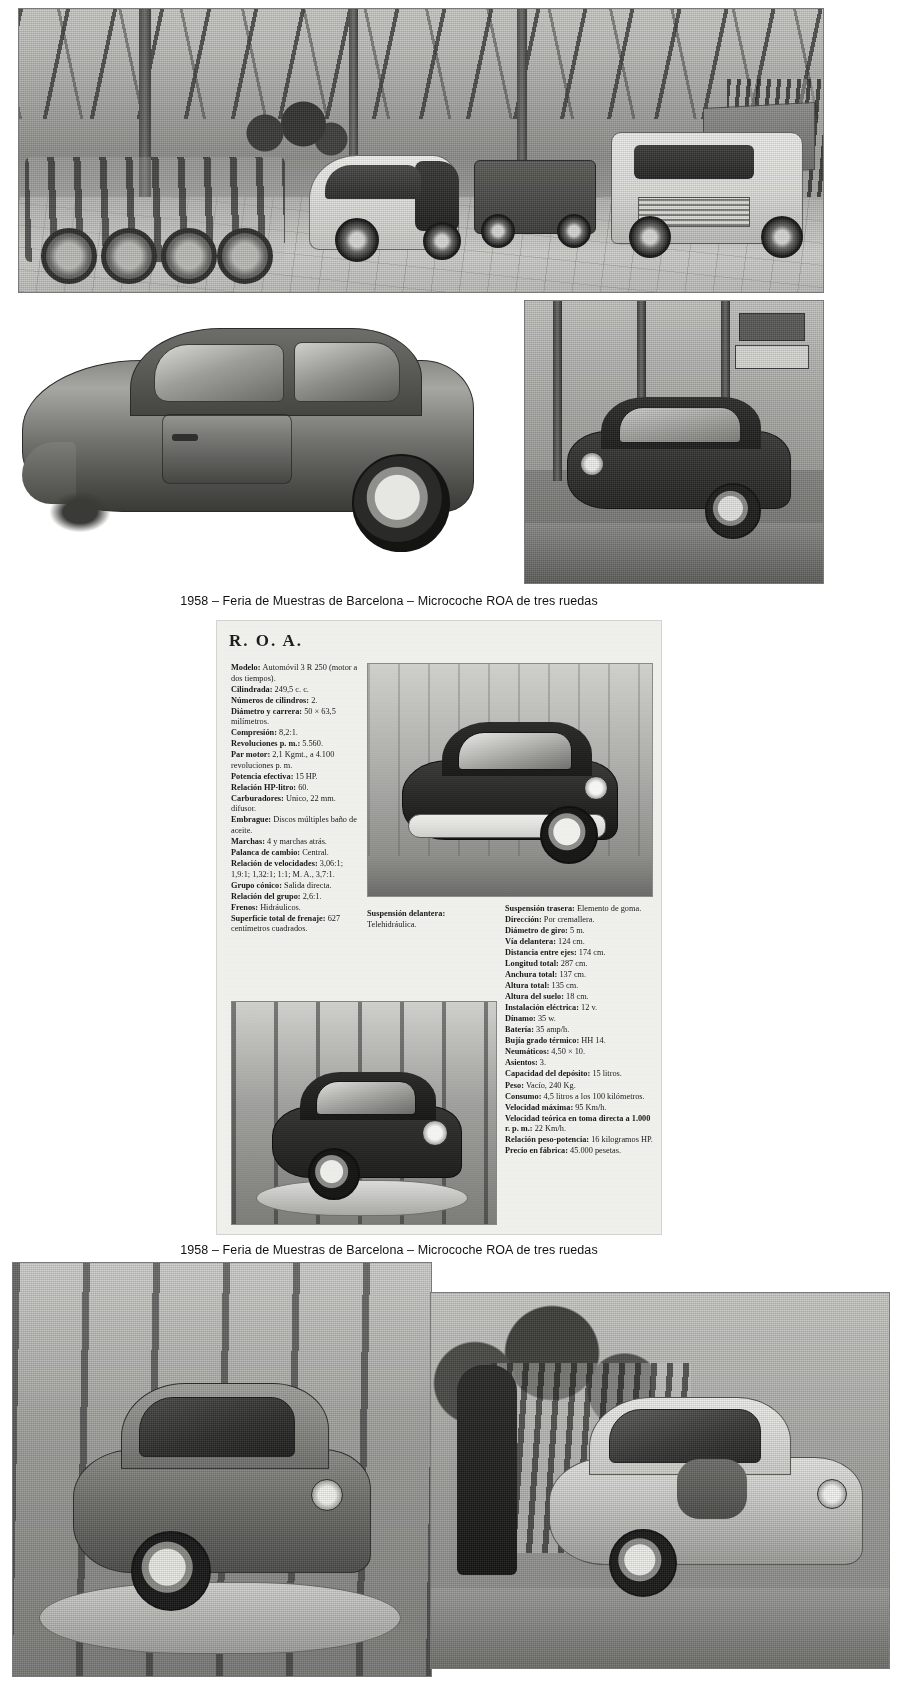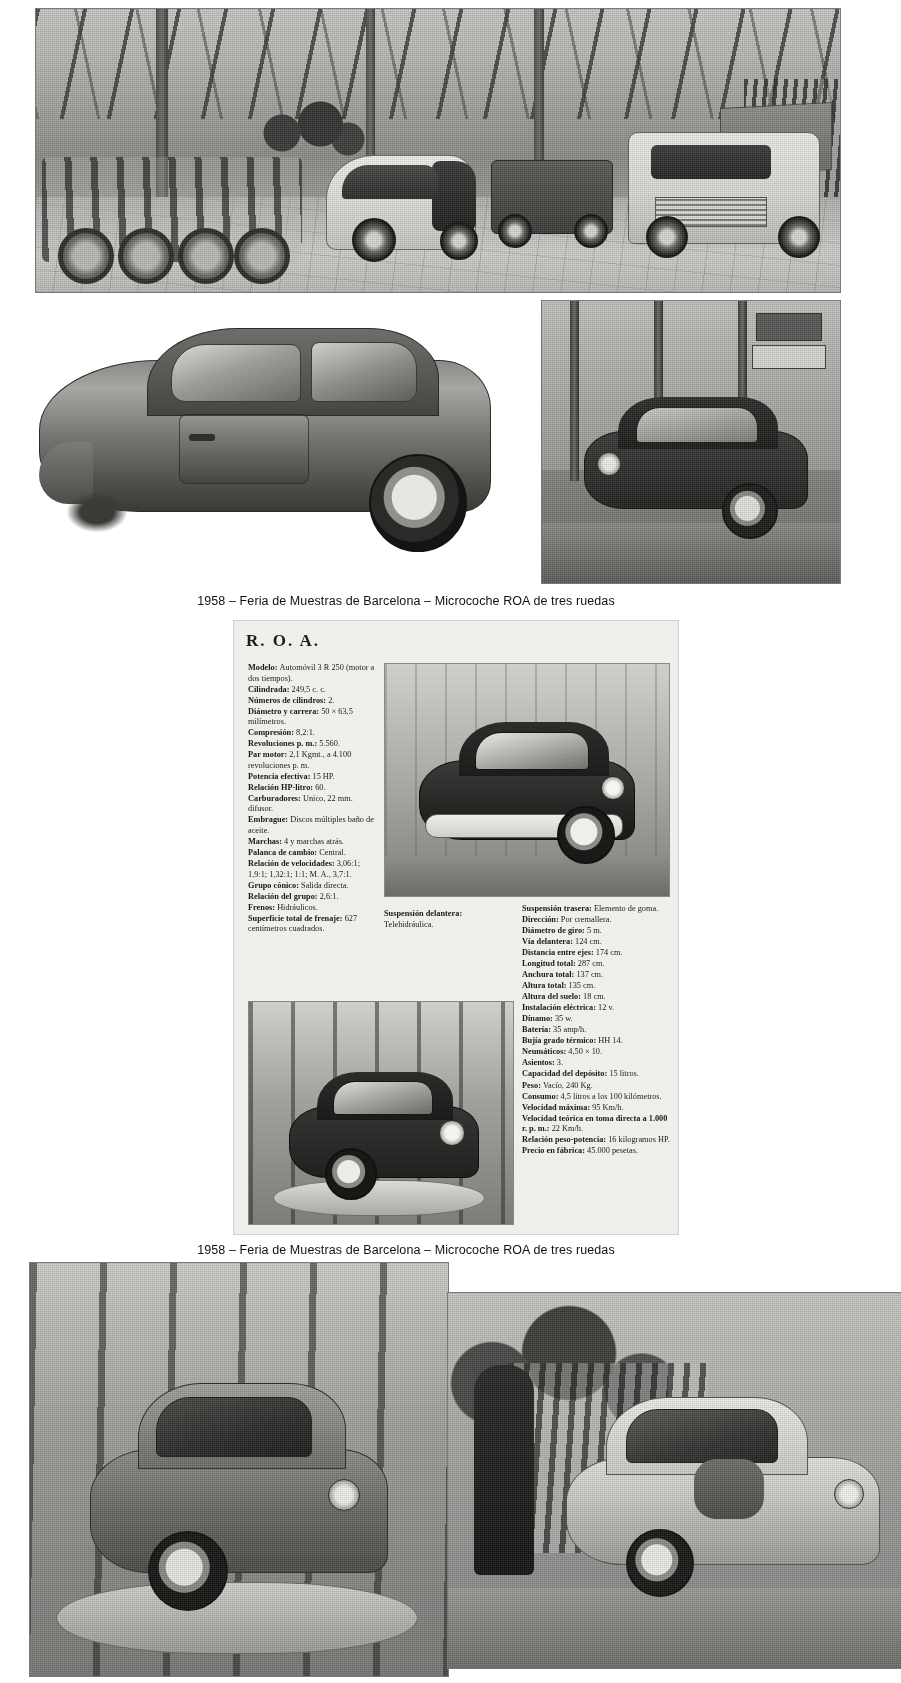--- a/index.html
+++ b/index.html
@@ -12,21 +12,20 @@
     height: 1683px;
     font-family: "Liberation Sans", sans-serif;
     position: relative;
     overflow: hidden;
   }
 
   .page {
     position: relative;
     width: 778px;
     height: 1683px;
-    margin-left: 17px;
   }
 
   
   .photo {
     position: absolute;
     overflow: hidden;
     background: #9a9a9a;
     border: 1px solid #7a7a7a;
   }
   .photo .noise {

